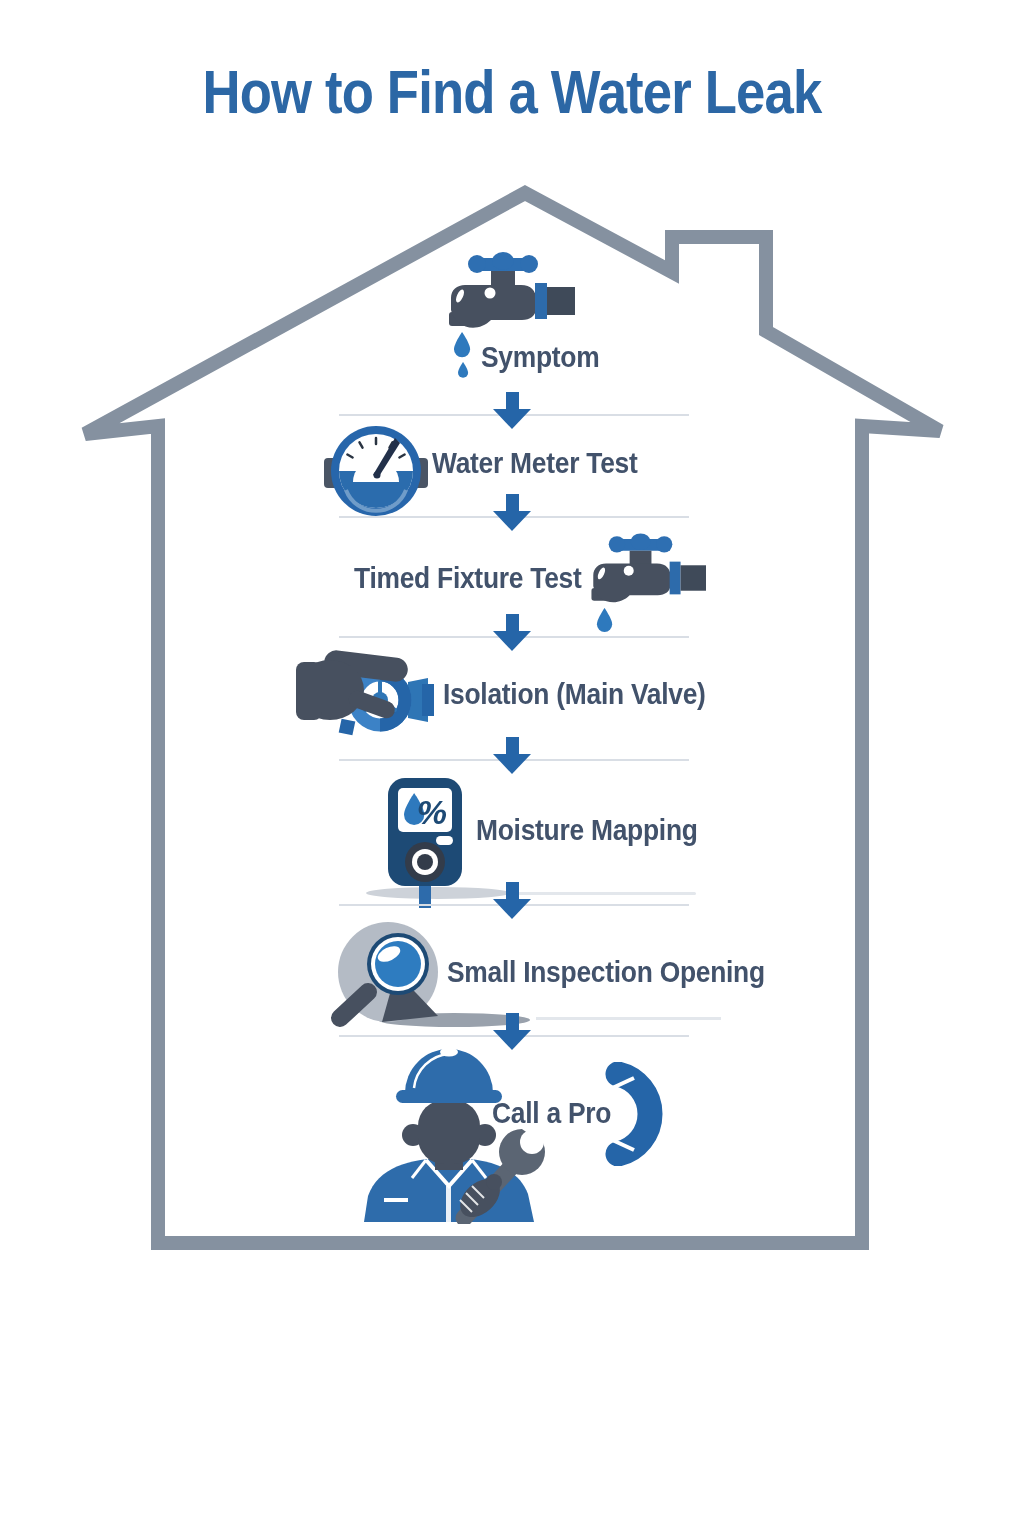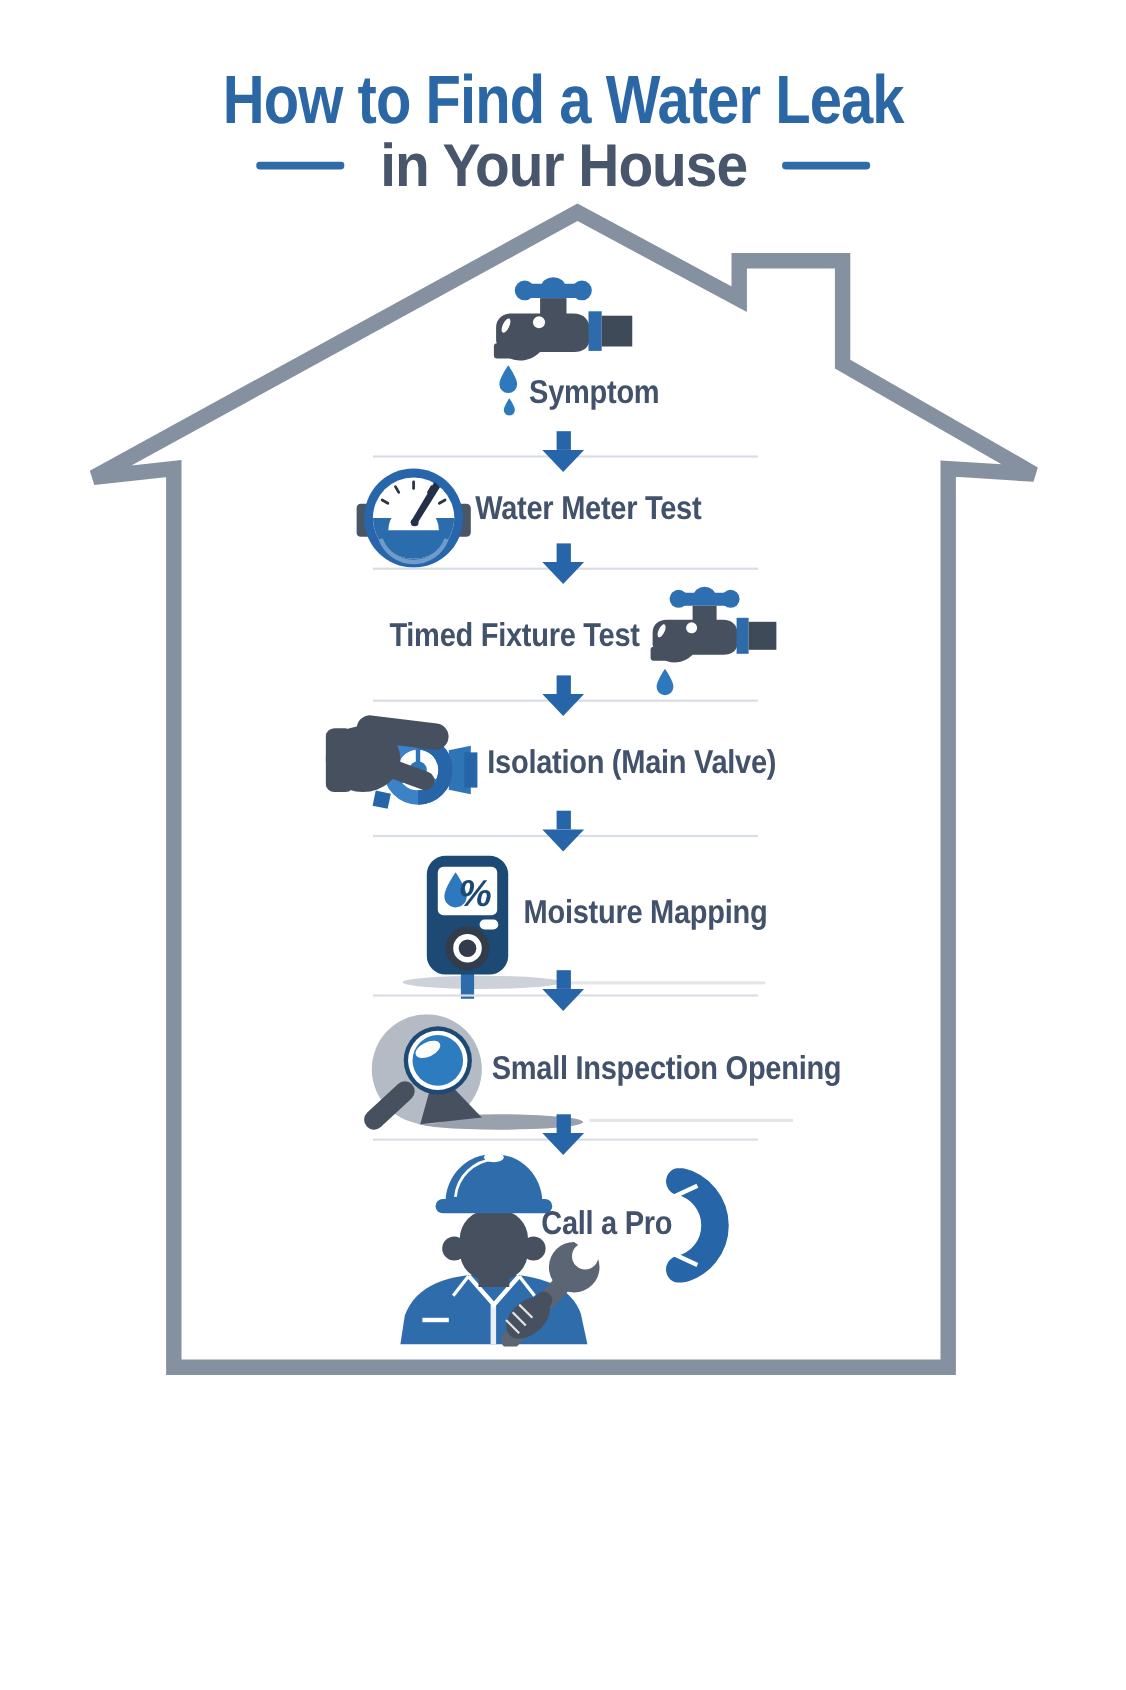--- a/index.html
+++ b/index.html
@@ -28,25 +28,20 @@
 </head>
 <body>
 
 <div id="canvas">
 
   <svg class="abs" style="left:0;top:0" width="1024" height="1536" viewBox="0 0 1024 1536">
     <path d="M85 434 L525 193 L672 272 L672 237 L766 237 L766 331 L940 431 L862 426 L862 1243 L158 1243 L158 426 Z" fill="none" stroke="#8591a0" stroke-width="14" stroke-linejoin="miter"></path>
   </svg>
 
   <div class="abs title1">How to Find a Water Leak</div>
-  <div class="abs title2row">
-    <div class="dash"></div>
-    <div class="title2">in Your House</div>
-    <div class="dash"></div>
-  </div>
 
   <svg width="0" height="0" style="position:absolute" aria-hidden="true">
     <defs>
       <g id="g-faucet">
         <rect x="30" y="12" width="60" height="13" rx="6" fill="#2e6fb2"></rect>
         <circle cx="34" cy="18" r="9" fill="#2e6fb2"></circle>
         <circle cx="86" cy="18" r="9" fill="#2e6fb2"></circle>
         <ellipse cx="60" cy="15" rx="11" ry="9" fill="#2e6fb2"></ellipse>
         <rect x="48" y="25" width="24" height="16" fill="#47505f"></rect>
         <rect x="6" y="66" width="28" height="14" rx="3" fill="#47505f"></rect>

